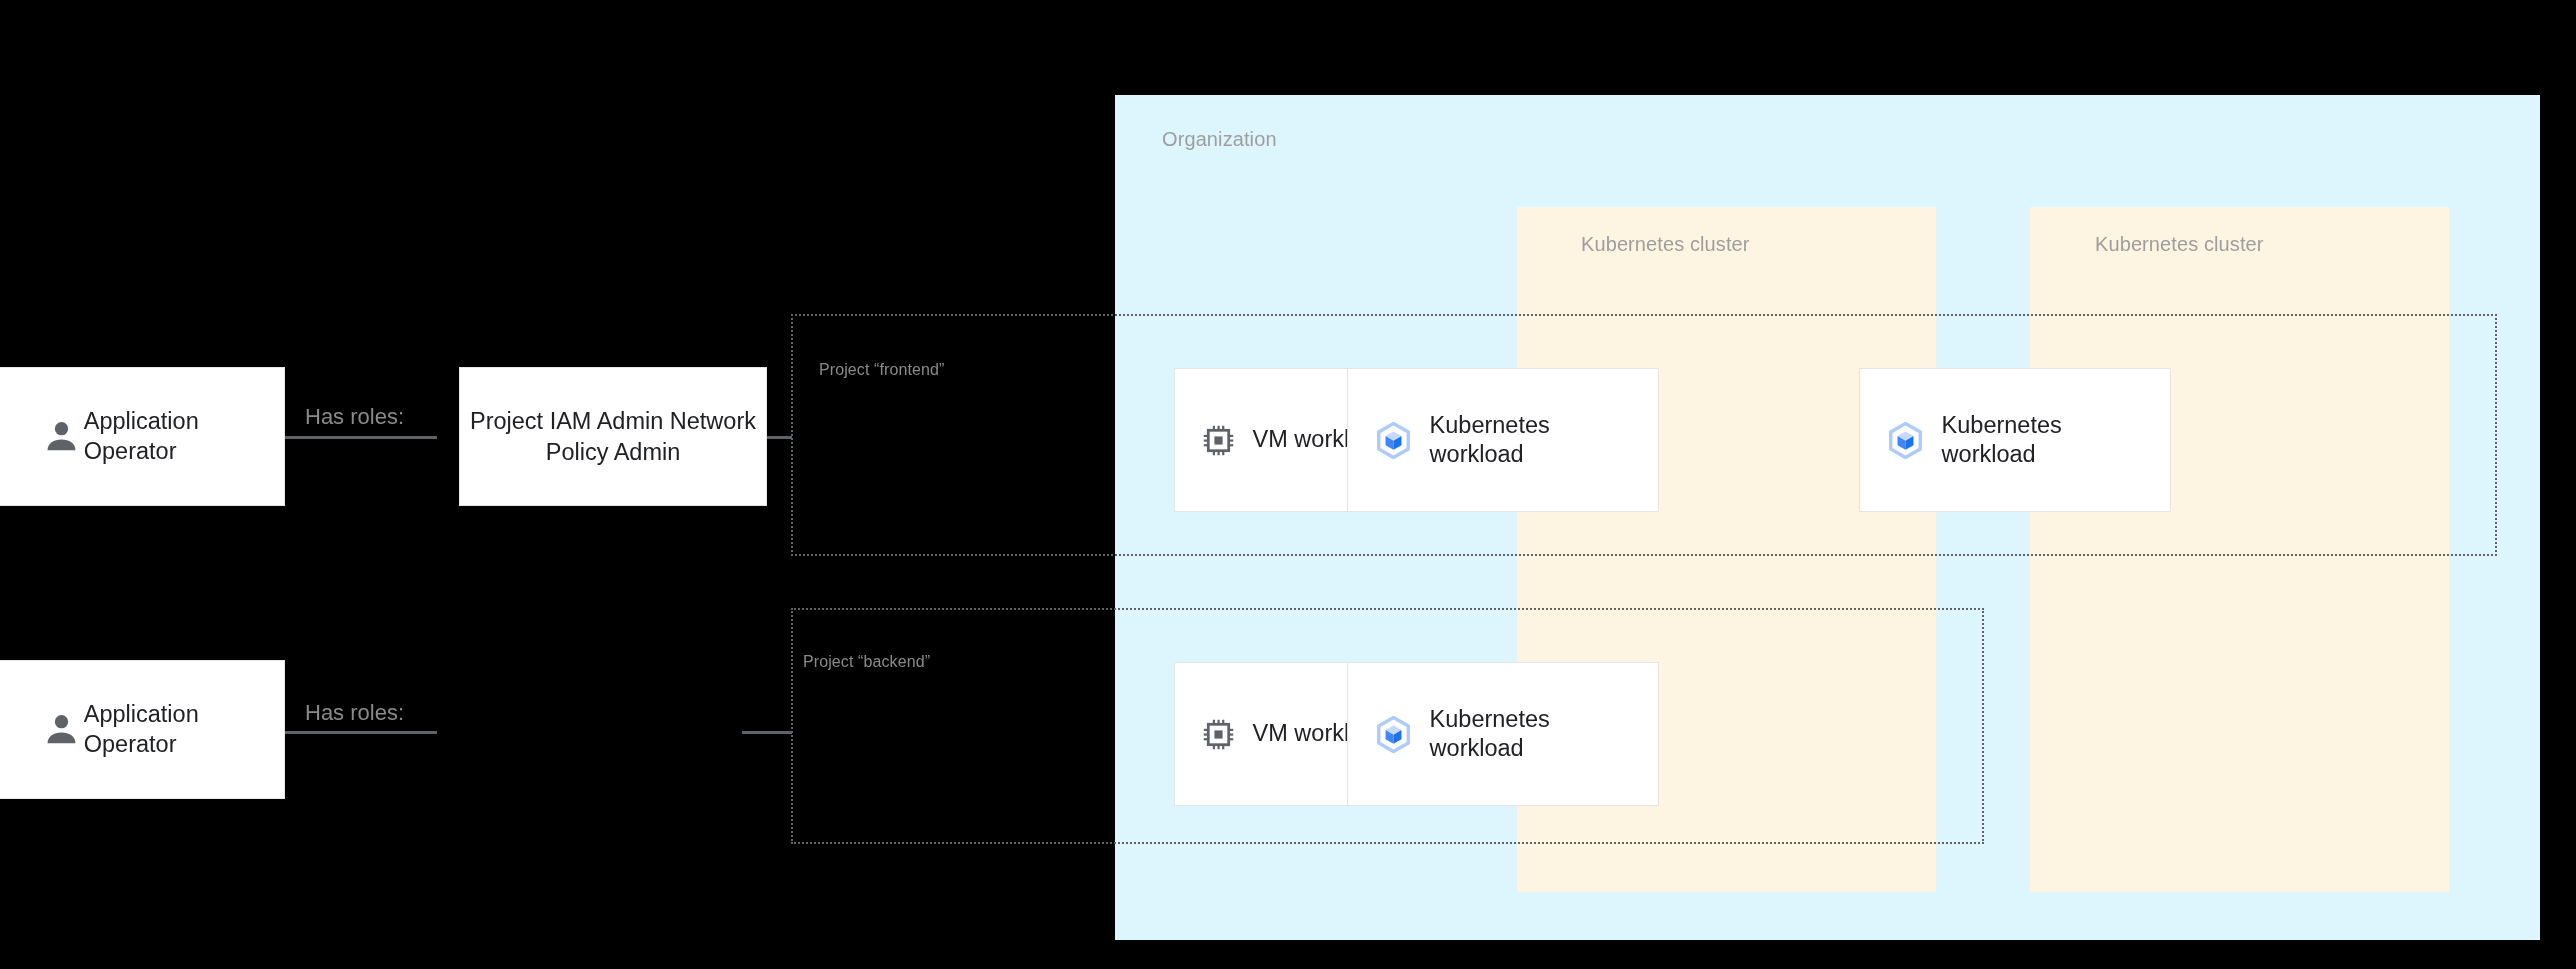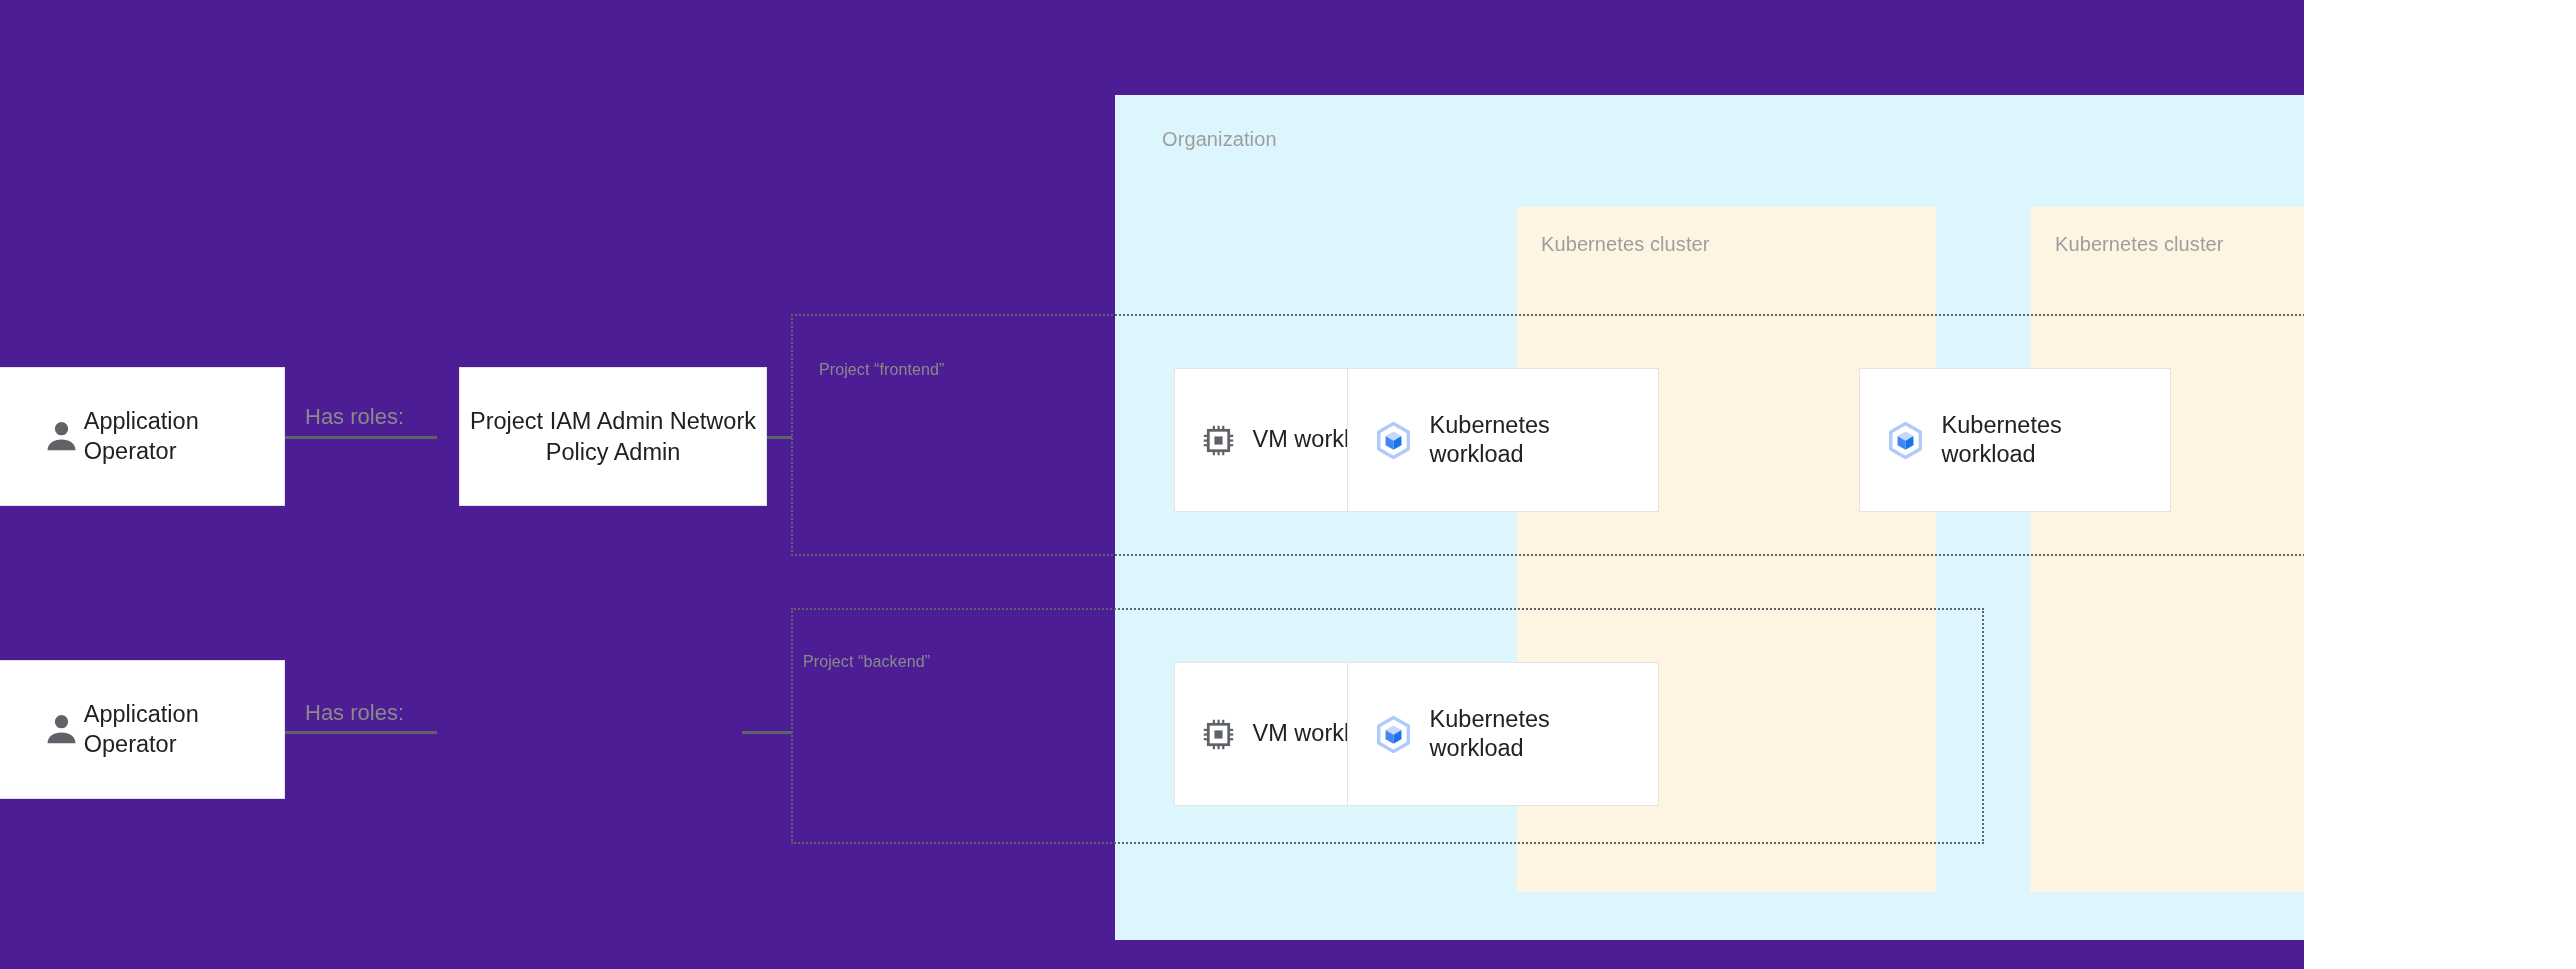--- a/index.html
+++ b/index.html
@@ -6,23 +6,23 @@
     margin: 0;
     padding: 0;
     background: #ffffff;
   }
   body {
     font-family: "Liberation Sans", sans-serif;
     -webkit-font-smoothing: antialiased;
   }
   #canvas {
     position: relative;
-    width: 2304px;
+    width: 2576px;
     height: 970px;
-    background: #4c1d95;
+    background: #000000;
     overflow: hidden;
   }
 
   
   .org-box {
     position: absolute;
     left: 1115px;
     top: 95px;
     width: 1425px;
     height: 845px;
@@ -48,20 +48,21 @@
   }
   .cluster-1 { left: 1517px; }
   .cluster-2 { left: 2030px; }
   .cluster-label {
     position: absolute;
     top: 233px;
     font-size: 20px;
     color: #9e9e9e;
     letter-spacing: 0.1px;
     white-space: nowrap;
+    margin-left: 40px;
   }
   .cluster-label-1 { left: 1541px; }
   .cluster-label-2 { left: 2055px; }
 
   
   .project-box {
     position: absolute;
     border: 2.1px dotted #5f6368;
     box-sizing: border-box;
     background: transparent;

